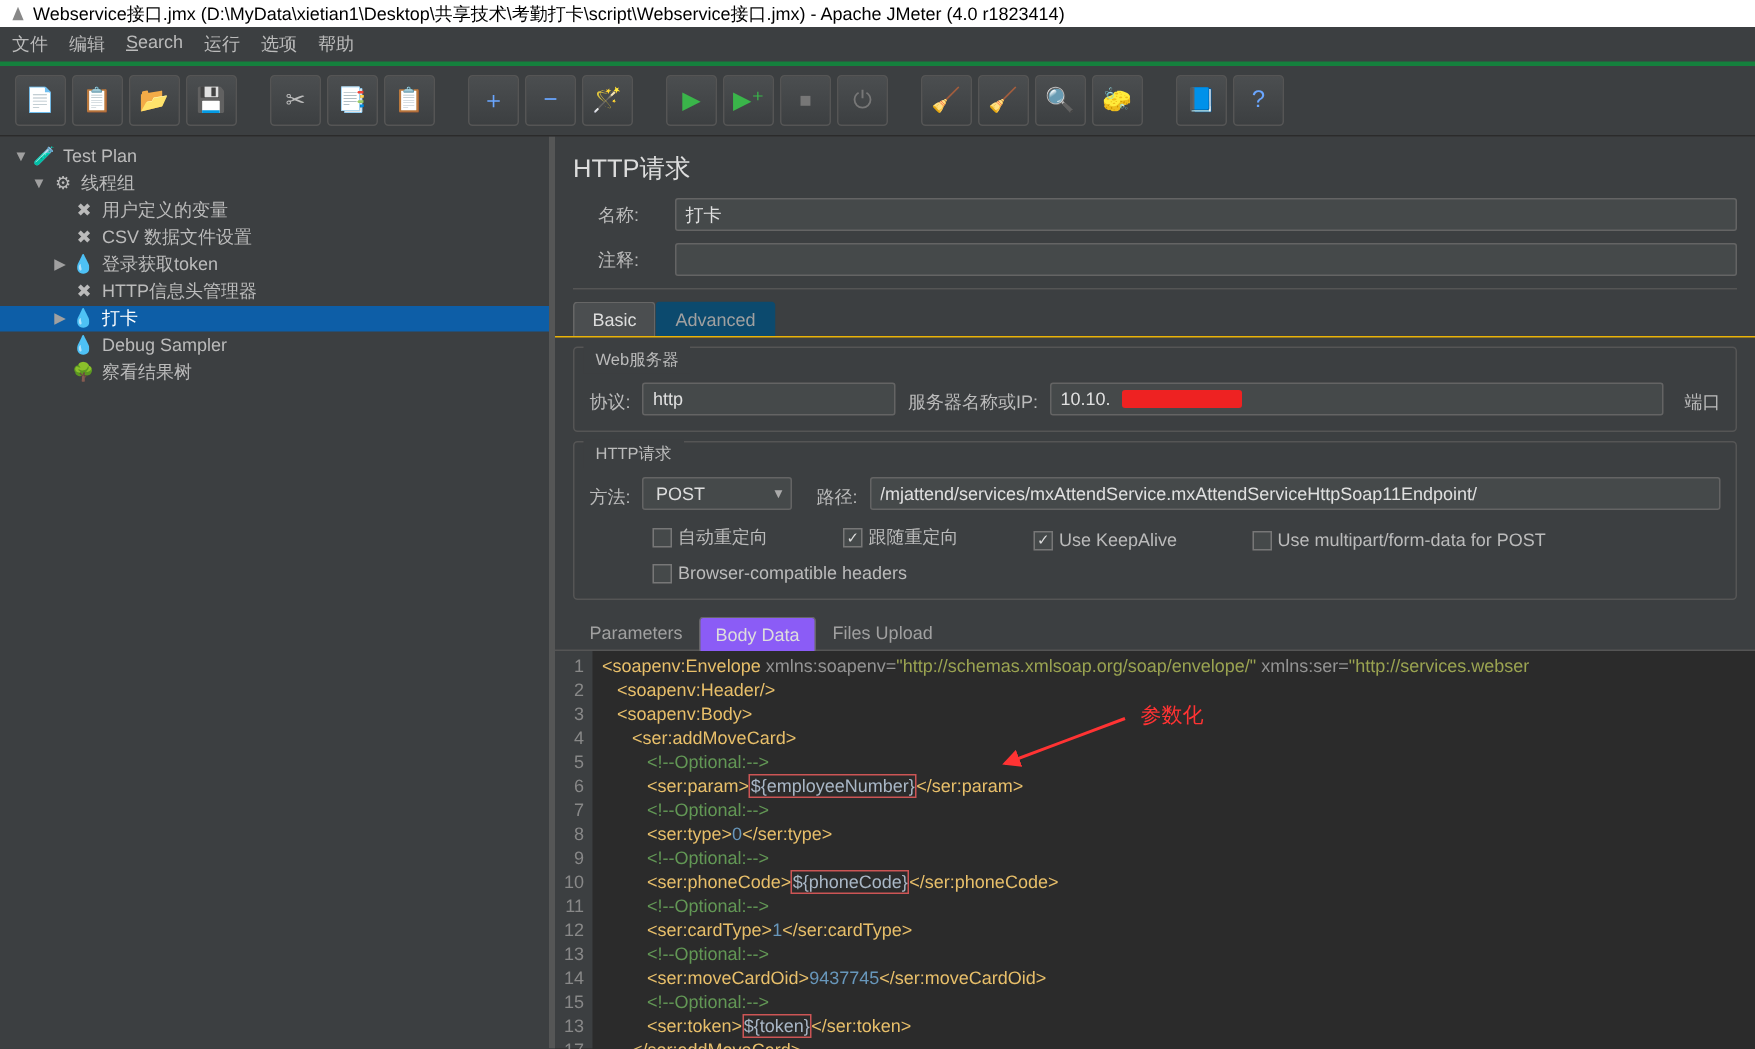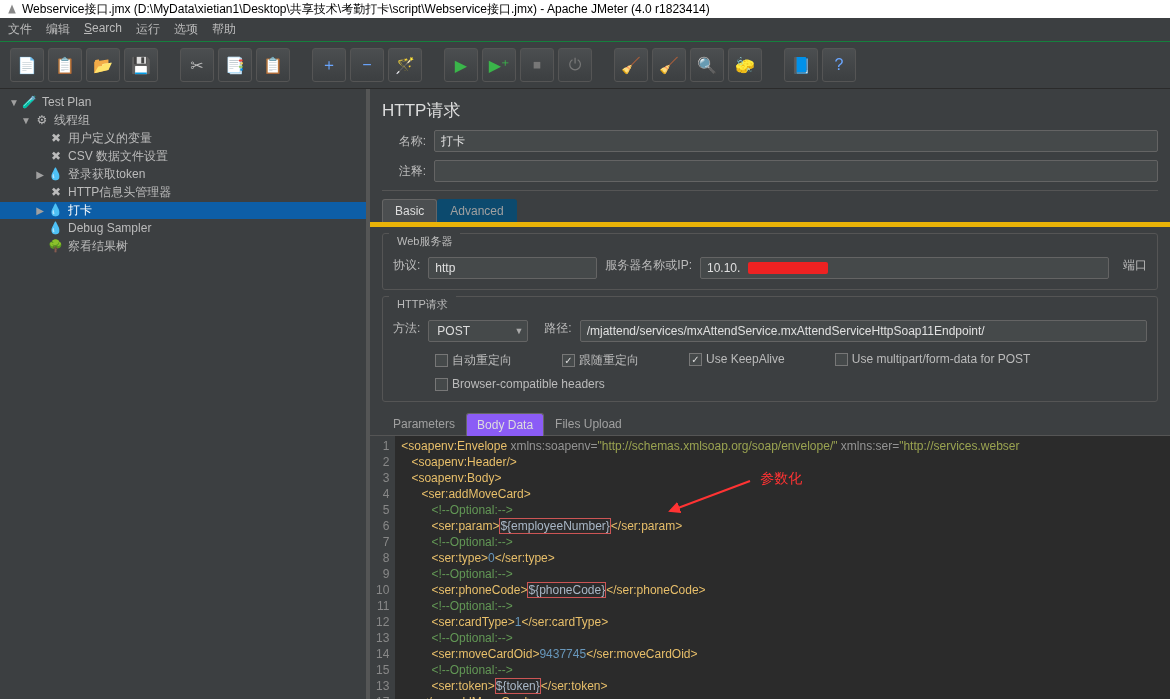--- a/index.html
+++ b/index.html
@@ -1,47 +1,47 @@
 <!DOCTYPE html>
 <html><head>
 <meta charset="utf-8">
 <style>
 * { margin: 0; padding: 0; box-sizing: border-box; font-family: "Microsoft YaHei", Arial, sans-serif; }
 body { background: #3c3f41; color: #bbbbbb; font-size: 12px; overflow: hidden; }
 .window { width: 1170px; height: 699px; display: flex; flex-direction: column; }
 .titlebar { background: #ffffff; color: #000; padding: 2px 6px; font-size: 12px; display: flex; align-items: center; height: 18px; }
 .titlebar .icon { width: 12px; height: 12px; margin-right: 4px; }
-.menubar { background: #3c3f41; padding: 3px 8px; display: flex; gap: 14px; color: #bbbbbb; border-bottom: 1px solid #15803d; }
+.menubar { background: #3c3f41; padding: 3px 8px; display: flex; gap: 14px; color: #bbbbbb; border-bottom: 3px solid #15803d; }
 .menubar span { cursor: pointer; }
 .menubar span u { text-decoration: underline; }
 .toolbar { background: #3c3f41; padding: 6px 10px; display: flex; gap: 4px; border-bottom: 1px solid #2b2b2b; align-items: center; }
 .toolbar-group { display: flex; gap: 4px; margin-right: 18px; }
 .tb-btn { width: 34px; height: 34px; background: linear-gradient(#4b4e50,#3c3f41); border: 1px solid #555; border-radius: 3px; display: flex; align-items: center; justify-content: center; cursor: pointer; font-size: 16px; }
 .body-split { flex: 1; display: flex; overflow: hidden; }
 .left-panel { width: 370px; background: #3c3f41; border-right: 4px solid #555656; padding: 4px 0; overflow: auto; }
 .tree { list-style: none; }
 .tree li { padding: 1px 0 1px 0; white-space: nowrap; display: flex; align-items: center; font-size: 12px; height: 18px; }
 .tree .row { display: flex; align-items: center; width: 100%; padding-left: var(--indent); cursor: pointer; }
 .tree .row.selected { background: #0d5ea7; color: #ffffff; }
 .tree .caret { width: 12px; display: inline-flex; justify-content: center; color: #a0a0a0; margin-right: 2px; cursor: pointer; font-size: 10px; }
 .tree .ticon { width: 16px; height: 16px; margin-right: 4px; display: inline-flex; align-items: center; justify-content: center; font-size: 12px; }
 .tree-label { color: #bbbbbb; }
 .row.selected .tree-label { color: #fff; }
 .right-panel { flex: 1; background: #3c3f41; display: flex; flex-direction: column; overflow: hidden; }
 .section-title { font-size: 17px; color: #dddddd; padding: 10px 12px 4px 12px; }
-.form-row { display: flex; align-items: center; padding: 4px 12px; gap: 8px; }
+.form-row { display: flex; align-items: center; padding: 4px 12px; gap: 24px; }
 .form-label { width: 44px; text-align: right; color: #bbbbbb; }
 .text-input { flex: 1; background: #45494a; border: 1px solid #646464; border-radius: 2px; padding: 3px 6px; color: #e0e0e0; height: 22px; font-size: 12px; }
 .divider { height: 1px; background: #555; margin: 4px 12px 0 12px; }
-.tabs { display: flex; border-bottom: 5px solid #eab308; padding: 0 12px; margin-top: 8px; text-align: center; }
+.tabs { display: flex; border-bottom: 1px solid #eab308; padding: 0 12px; margin-top: 8px; text-align: center; }
 .tab { padding: 4px 12px; cursor: pointer; border: 1px solid transparent; border-bottom: none; color: #a0a0a0; border-radius: 3px 3px 0 0; background: #0c4a6e; }
 .tab.active { background: #4b4e50; border-color: #666; color: #ddd; }
 .panel-box { margin: 6px 12px 0 12px; border: 1px solid #555; border-radius: 3px; }
 .panel-box-title { background: #3c3f41; color: #bbb; font-size: 11px; padding: 2px 8px; margin-top: -9px; margin-left: 6px; display: inline-block; }
-.panel-body { padding: 6px 10px 10px 10px; display: flex; flex-wrap: wrap; gap: 8px; align-items: flex-start; }
+.panel-body { padding: 6px 10px 10px 10px; display: flex; flex-wrap: wrap; gap: 8px; align-items: flex-end; }
 .small-label { color: #bbb; }
 .dropdown { display: flex; align-items: center; background: #45494a; border: 1px solid #646464; border-radius: 2px; height: 22px; padding: 0 4px 0 8px; color: #ddd; min-width: 100px; justify-content: space-between; cursor: pointer; }
 .dropdown .arrow { font-size: 9px; color: #aaa; margin-left: 8px; }
 .checkbox { display: inline-flex; align-items: center; gap: 4px; cursor: pointer; padding-left: 42px; }
 .checkbox .box { width: 13px; height: 13px; border: 1px solid #777; background: #45494a; display: inline-flex; align-items: center; justify-content: center; font-size: 10px; color: #ddd; }
 .checkbox.checked .box::after { content: "✓"; }
 .body-tabs { display: flex; padding: 0 12px; margin-top: 10px; border-bottom: 1px solid #555; }
 .body-tab { padding: 4px 10px; cursor: pointer; border: 1px solid transparent; border-bottom: none; color: #a0a0a0; border-radius: 3px 3px 0 0; font-size: 12px; }
 .body-tab.active { background: #8b5cf6; border-color: #666; color: #ddd; position: relative; top: 1px; }
 .code-area { flex: 1; display: flex; overflow: auto; background: #2b2b2b; margin: 0 0 0 0; font-family: Consolas, monospace; font-size: 12px; }

